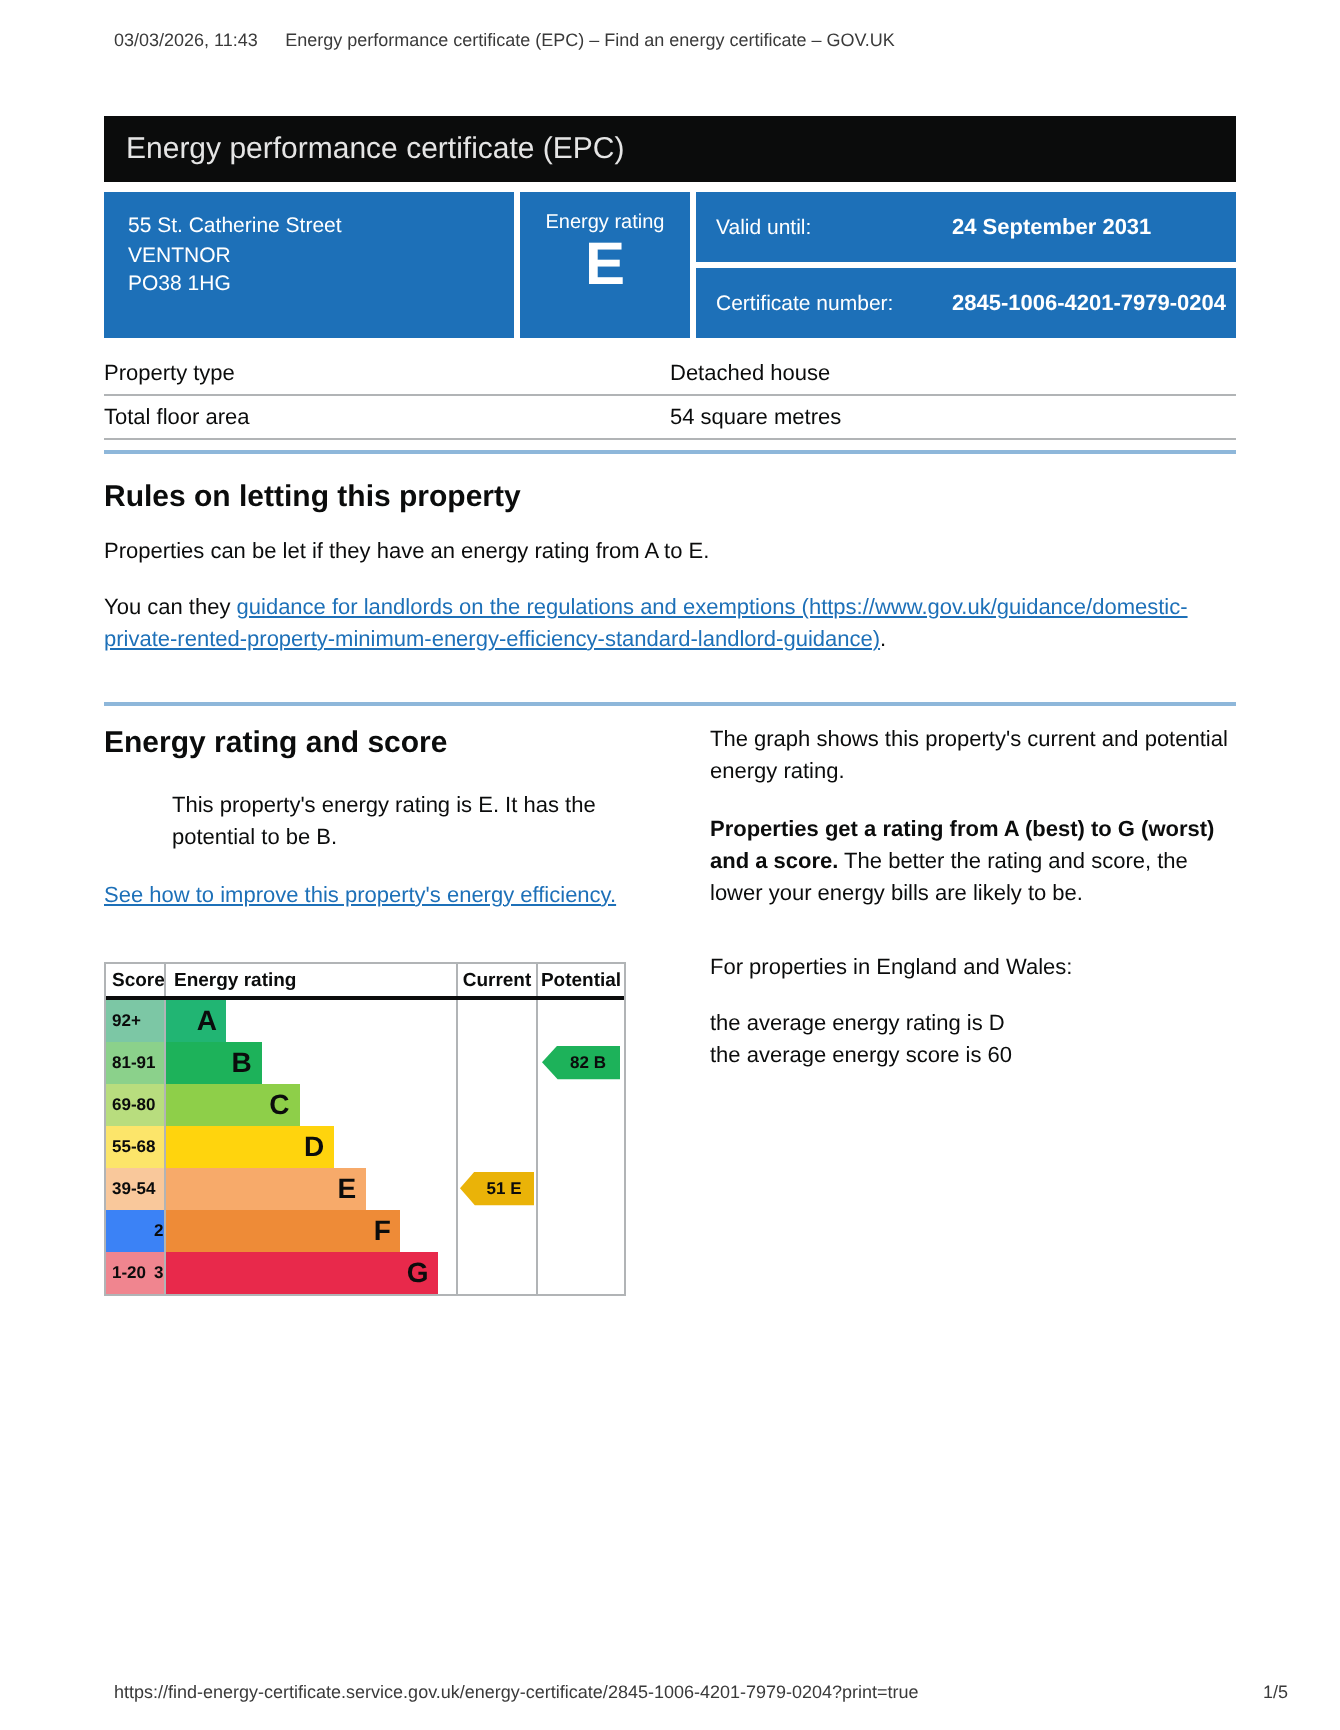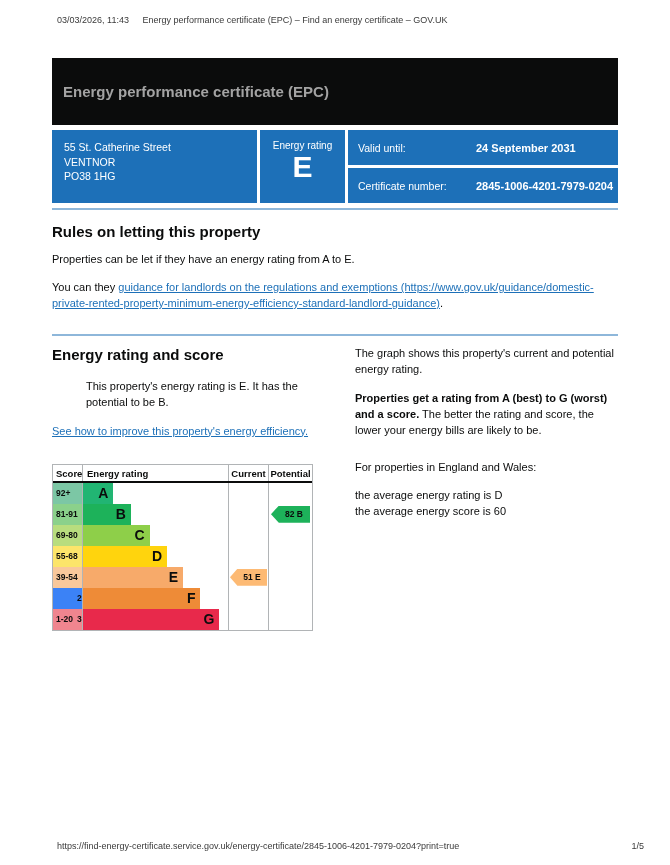--- a/index.html
+++ b/index.html
@@ -9,21 +9,21 @@
     font-family:"Liberation Sans", sans-serif; color:#0b0c0c; overflow:hidden;
   }
   
   .ph-date { position:absolute; top:15px; left:57px; font-size:9px; color:#3a3a3a; }
   .ph-title { position:absolute; top:15px; left:90px; right:170px; text-align:center; font-size:9px; color:#3a3a3a; }
   .pf-url { position:absolute; bottom:14px; left:57px; font-size:9px; color:#3a3a3a; }
   .pf-page { position:absolute; bottom:14px; right:26px; font-size:9px; color:#3a3a3a; }
 
   .content { position:absolute; left:52px; top:58px; width:566px; }
 
-  .black-banner { background:#0b0c0c; color:#a3a3a3; font-weight:bold; font-size:15px; padding:25px 11px; }
+  .black-banner { background:#0b0c0c; color:#e5e5e5; font-weight:normal; font-size:15px; padding:8px 11px; }
 
   .blue-banner { margin-top:5px; background:#1d70b8; color:#fff; display:flex; height:73px; }
   .cell-address { width:205px; padding:10px 12px; font-size:10.5px; line-height:1.4; }
   .cell-rating { width:88px; border-left:3px solid #fff; text-align:center; padding-top:10px; }
   .rating-label { font-size:10px; }
   .rating-letter { font-size:30px; font-weight:bold; line-height:1.05; }
   .cell-meta { flex:1; border-left:3px solid #fff; display:flex; flex-direction:column; }
   .meta-row { flex:1; display:flex; align-items:center; padding-left:10px;gap:20px; }
   .meta-row + .meta-row { border-top:3px solid #fff; }
   .meta-label { width:98px; font-size:10.5px; }
@@ -99,20 +99,32 @@
           <span class="meta-label">Valid until:</span>
           <span class="meta-value">24 September 2031</span>
         </div>
         <div class="meta-row">
           <span class="meta-label">Certificate number:</span>
           <span class="meta-value">2845-1006-4201-7979-0204</span>
         </div>
       </div>
     </div>
 
+    <table class="prop-table">
+      <tbody>
+          <tr>
+        <td class="prop-label">Property type</td>
+        <td>Detached house</td>
+      </tr>
+      <tr>
+        <td class="prop-label">Total floor area</td>
+        <td>54 square metres</td>
+      </tr>
+    </tbody>
+      </table>
 
     <hr class="section-break hr1">
 
     <h2 class="h-letting">Rules on letting this property</h2>
     <p class="p-std">Properties can be let if they have an energy rating from A to E.</p>
     <p class="p-std"><span>You can they </span><a class="lnk">guidance for landlords on the regulations and exemptions (https://www.gov.uk/guidance/domestic-private-rented-property-minimum-energy-efficiency-standard-landlord-guidance)</a><span>.</span></p>
 
     <hr class="section-break hr2">
 
     <div class="two-col">
@@ -142,21 +154,21 @@
             <div class="col-bars">
               <div class="bar" style="background: rgb(33, 181, 115); width: 21%;">A</div>
               <div class="bar" style="background: rgb(29, 178, 90); width: 33%;">B</div>
               <div class="bar" style="background: rgb(142, 207, 73); width: 46%;">C</div>
               <div class="bar" style="background: rgb(255, 212, 13); width: 58%;">D</div>
               <div class="bar" style="background: rgb(247, 170, 106); width: 69%;">E</div>
               <div class="bar" style="background: rgb(238, 139, 55); width: 81%;">F</div>
               <div class="bar" style="background: rgb(232, 41, 75); width: 94%;">G</div>
             </div>
             <div class="col-current">
-              <div class="arrow arrow-current" style="background: #fdba74; top: 86px; margin-left: 34px;">51 E</div>
+              <div class="arrow arrow-current" style="background: #eab308; top: 86px; margin-left: 34px;">51 E</div>
             </div>
             <div class="col-potential">
               <div class="arrow arrow-potential" style="background: rgb(29, 178, 90); top: 23px;">82 B</div>
             </div>
           </div>
         </div>
       </div>
 
       <div class="col-right">
         <p>The graph shows this property's current and potential energy rating.</p>

